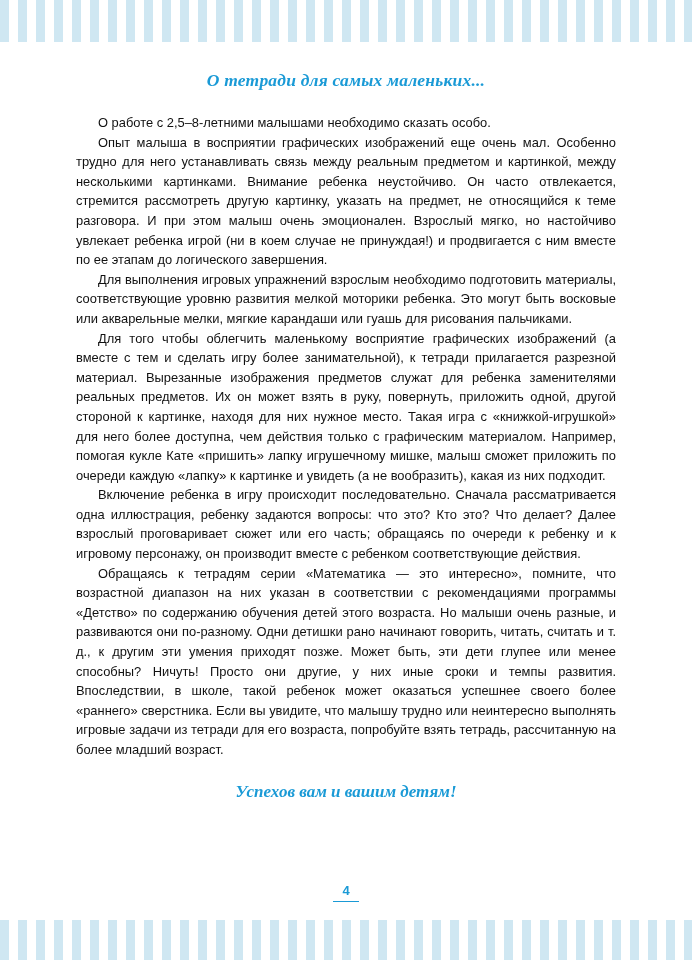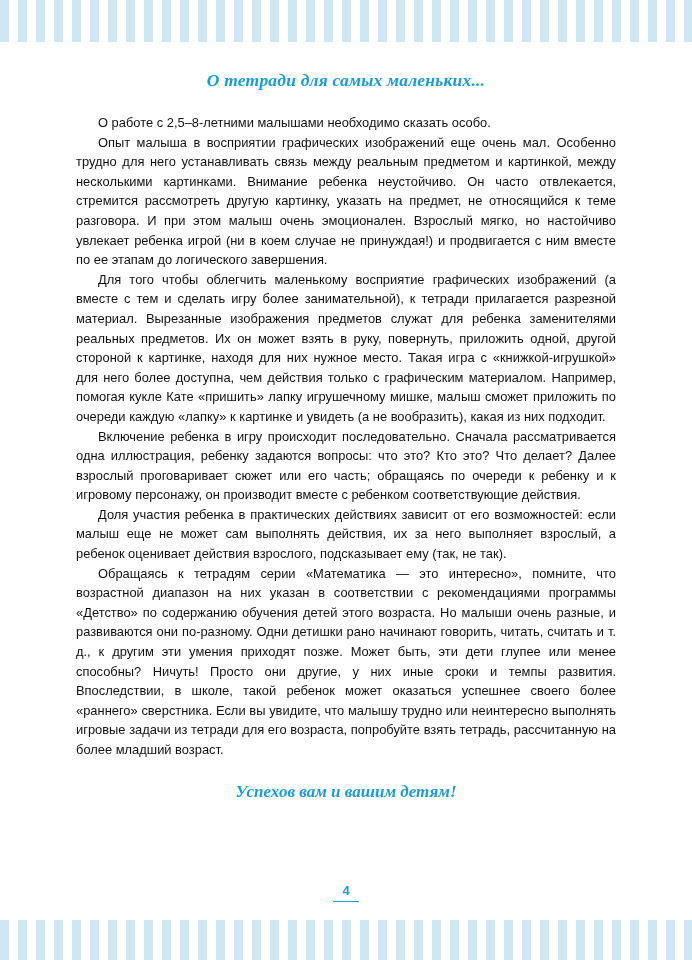--- a/index.html
+++ b/index.html
@@ -106,23 +106,23 @@
 <div class="page">
 
   <div class="stripe-band stripe-top"></div>
 
   <div class="content">
 
     <h1 class="doc-heading">О тетради для самых маленьких...</h1>
 
     <p class="para">О работе с 2,5–8-летними малышами необходимо сказать особо.</p>
     <p class="para">Опыт малыша в восприятии графических изображений еще очень мал. Особенно трудно для него устанавливать связь между реальным предметом и картинкой, между несколькими картинками. Внимание ребенка неустойчиво. Он часто отвлекается, стремится рассмотреть другую картинку, указать на предмет, не относящийся к теме разговора. И при этом малыш очень эмоционален. Взрослый мягко, но настойчиво увлекает ребенка игрой (ни в коем случае не принуждая!) и продвигается с ним вместе по ее этапам до логического завершения.</p>
+    <p class="para">Для выполнения игровых упражнений взрослым необходимо подготовить материалы, соответствующие уровню развития мелкой моторики ребенка. Это могут быть восковые или акварельные мелки, мягкие карандаши или гуашь для рисования пальчиками.</p>
     <p class="para">Для того чтобы облегчить маленькому восприятие графических изображений (а вместе с тем и сделать игру более занимательной), к тетради прилагается разрезной материал. Вырезанные изображения предметов служат для ребенка заменителями реальных предметов. Их он может взять в руку, повернуть, приложить одной, другой стороной к картинке, находя для них нужное место. Такая игра с «книжкой-игрушкой» для него более доступна, чем действия только с графическим материалом. Например, помогая кукле Кате «пришить» лапку игрушечному мишке, малыш сможет приложить по очереди каждую «лапку» к картинке и увидеть (а не вообразить), какая из них подходит.</p>
     <p class="para">Включение ребенка в игру происходит последовательно. Сначала рассматривается одна иллюстрация, ребенку задаются вопросы: что это? Кто это? Что делает? Далее взрослый проговаривает сюжет или его часть; обращаясь по очереди к ребенку и к игровому персонажу, он производит вместе с ребенком соответствующие действия.</p>
-    <p class="para">Доля участия ребенка в практических действиях зависит от его возможностей: если малыш еще не может сам выполнять действия, их за него выполняет взрослый, а ребенок оценивает действия взрослого, подсказывает ему (так, не так).</p>
     <p class="para">Обращаясь к тетрадям серии «Математика — это интересно», помните, что возрастной диапазон на них указан в соответствии с рекомендациями программы «Детство» по содержанию обучения детей этого возраста. Но малыши очень разные, и развиваются они по-разному. Одни детишки рано начинают говорить, читать, считать и т. д., к другим эти умения приходят позже. Может быть, эти дети глупее или менее способны? Ничуть! Просто они другие, у них иные сроки и темпы развития. Впоследствии, в школе, такой ребенок может оказаться успешнее своего более «раннего» сверстника. Если вы увидите, что малышу трудно или неинтересно выполнять игровые задачи из тетради для его возраста, попробуйте взять тетрадь, рассчитанную на более младший возраст.</p>
 
     <h2 class="doc-footer-heading">Успехов вам и вашим детям!</h2>
 
   </div>
 
   <div class="page-number-wrap">
     <span class="page-number">4</span>
   </div>
 

